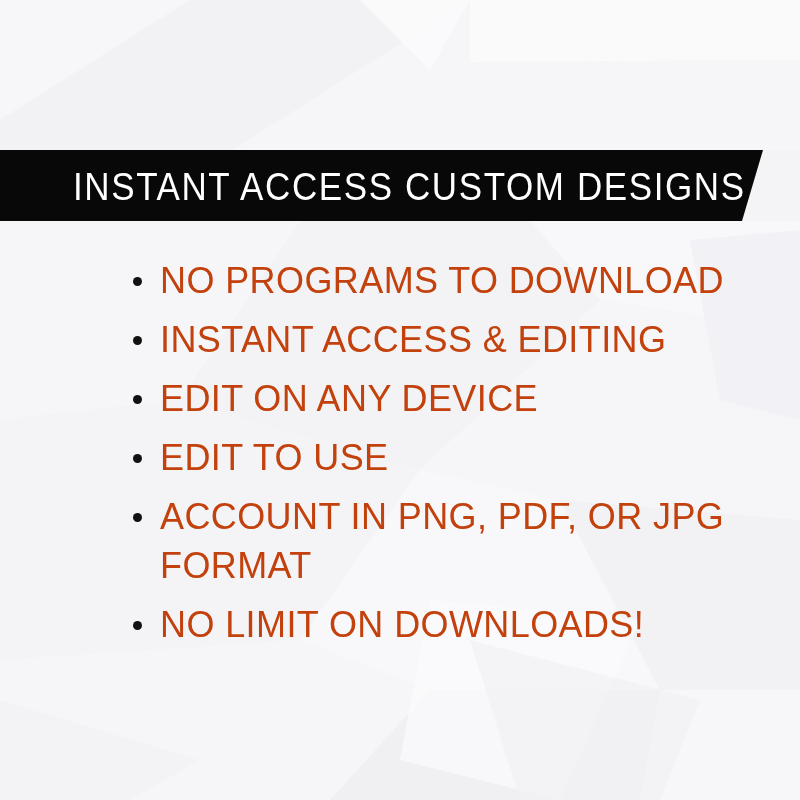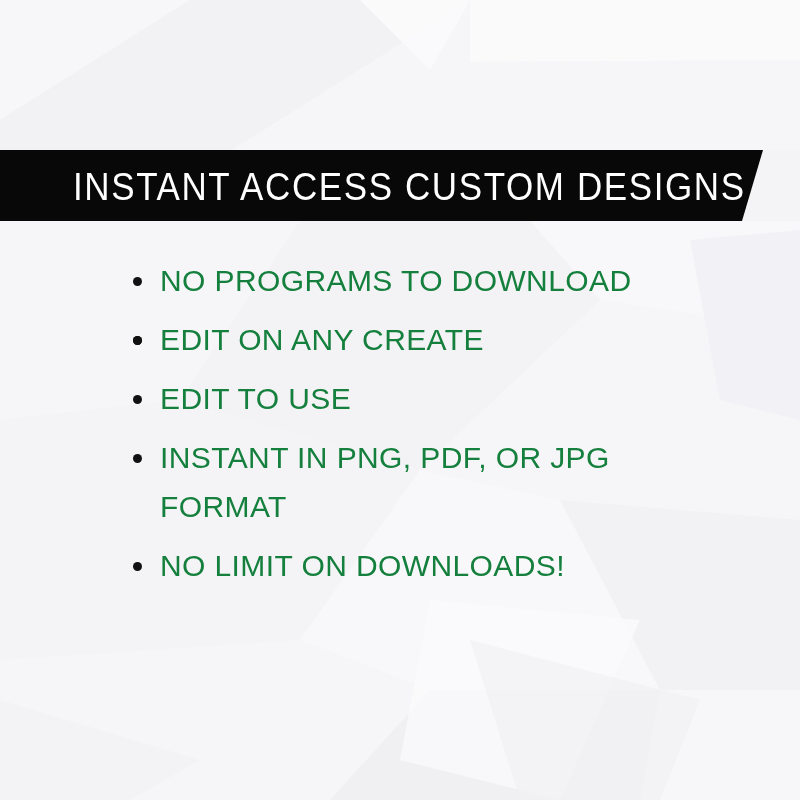--- a/index.html
+++ b/index.html
@@ -65,23 +65,23 @@
     top: 256px;
     width: 600px;
     margin: 0;
     padding: 0;
     list-style: none;
   }
   .benefit-item {
     position: relative;
     padding-left: 28px;
     margin: 0 0 10px 0;
-    color: #15803d;
+    color: #c2410c;
     font-family: "Liberation Sans", sans-serif;
-    font-size: 30px;
+    font-size: 36px;
     font-weight: 300;
     line-height: 49px;
     letter-spacing: 0.4px;
     white-space: normal;
   }
   .benefit-item:last-child {
     margin-bottom: 13px;
   }
   .bullet-dot {
     position: absolute;
@@ -131,32 +131,33 @@
     <div id="title-text">INSTANT ACCESS CUSTOM DESIGNS</div>
   </div>
 
   <ul id="benefits-list">
     <li class="benefit-item">
       <span class="bullet-dot"></span>
       <span class="benefit-label">NO PROGRAMS TO DOWNLOAD</span>
     </li>
     <li class="benefit-item">
       <span class="bullet-dot"></span>
+      <span class="benefit-label">INSTANT ACCESS &amp; EDITING</span>
     </li>
     <li class="benefit-item">
       <span class="bullet-dot"></span>
-      <span class="benefit-label">EDIT ON ANY CREATE</span>
+      <span class="benefit-label">EDIT ON ANY DEVICE</span>
     </li>
     <li class="benefit-item">
       <span class="bullet-dot"></span>
       <span class="benefit-label">EDIT TO USE</span>
     </li>
     <li class="benefit-item">
       <span class="bullet-dot"></span>
-      <span class="benefit-label">INSTANT IN PNG, PDF, OR JPG FORMAT</span>
+      <span class="benefit-label">ACCOUNT IN PNG, PDF, OR JPG FORMAT</span>
     </li>
     <li class="benefit-item">
       <span class="bullet-dot"></span>
       <span class="benefit-label">NO LIMIT ON DOWNLOADS!</span>
     </li>
   </ul>
 
 </div>
 
 </body></html>

